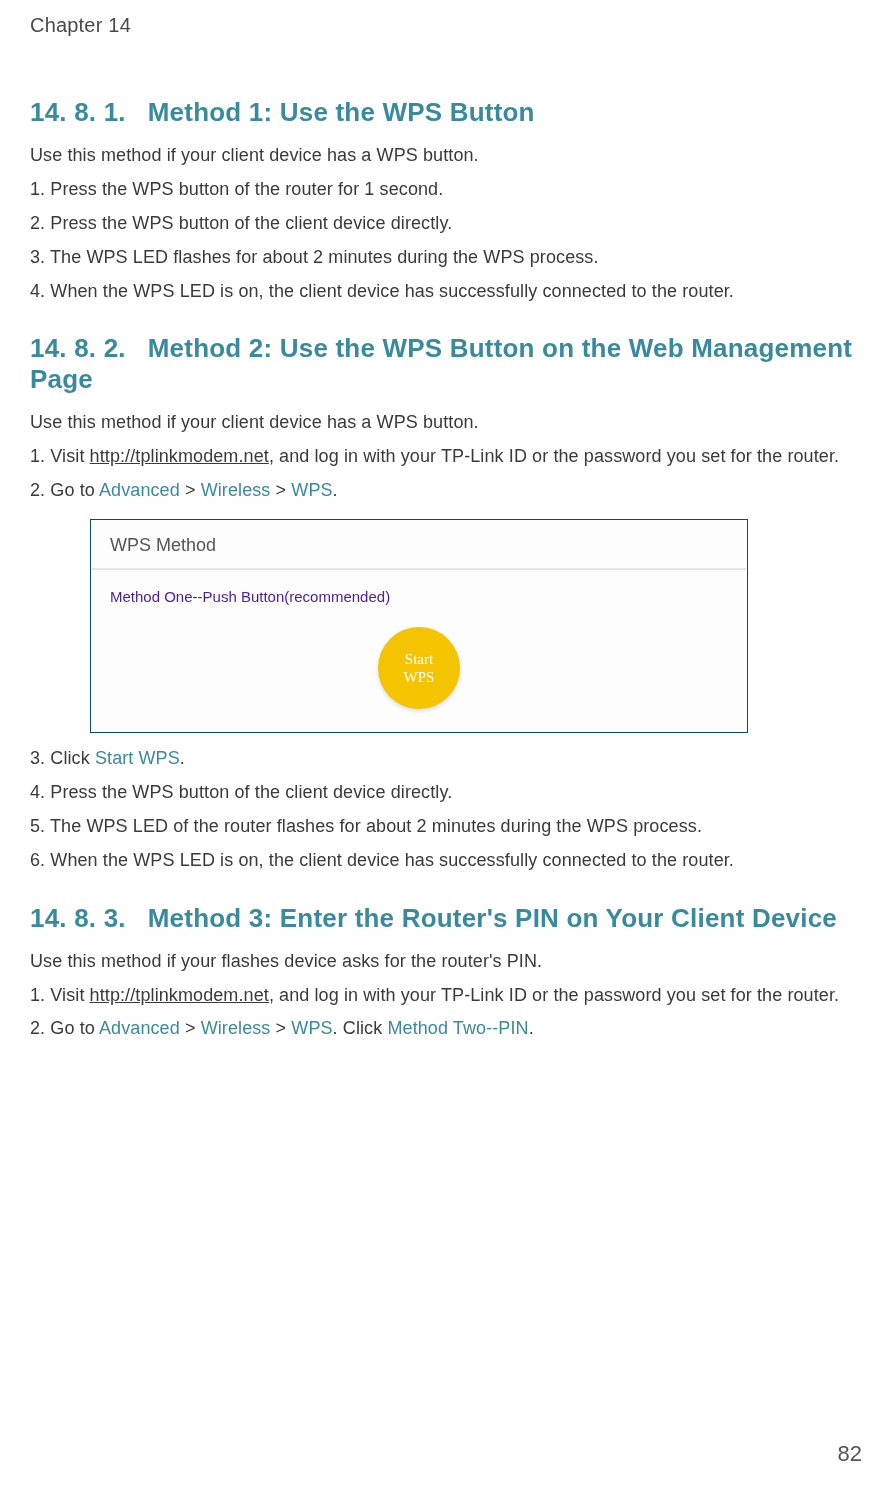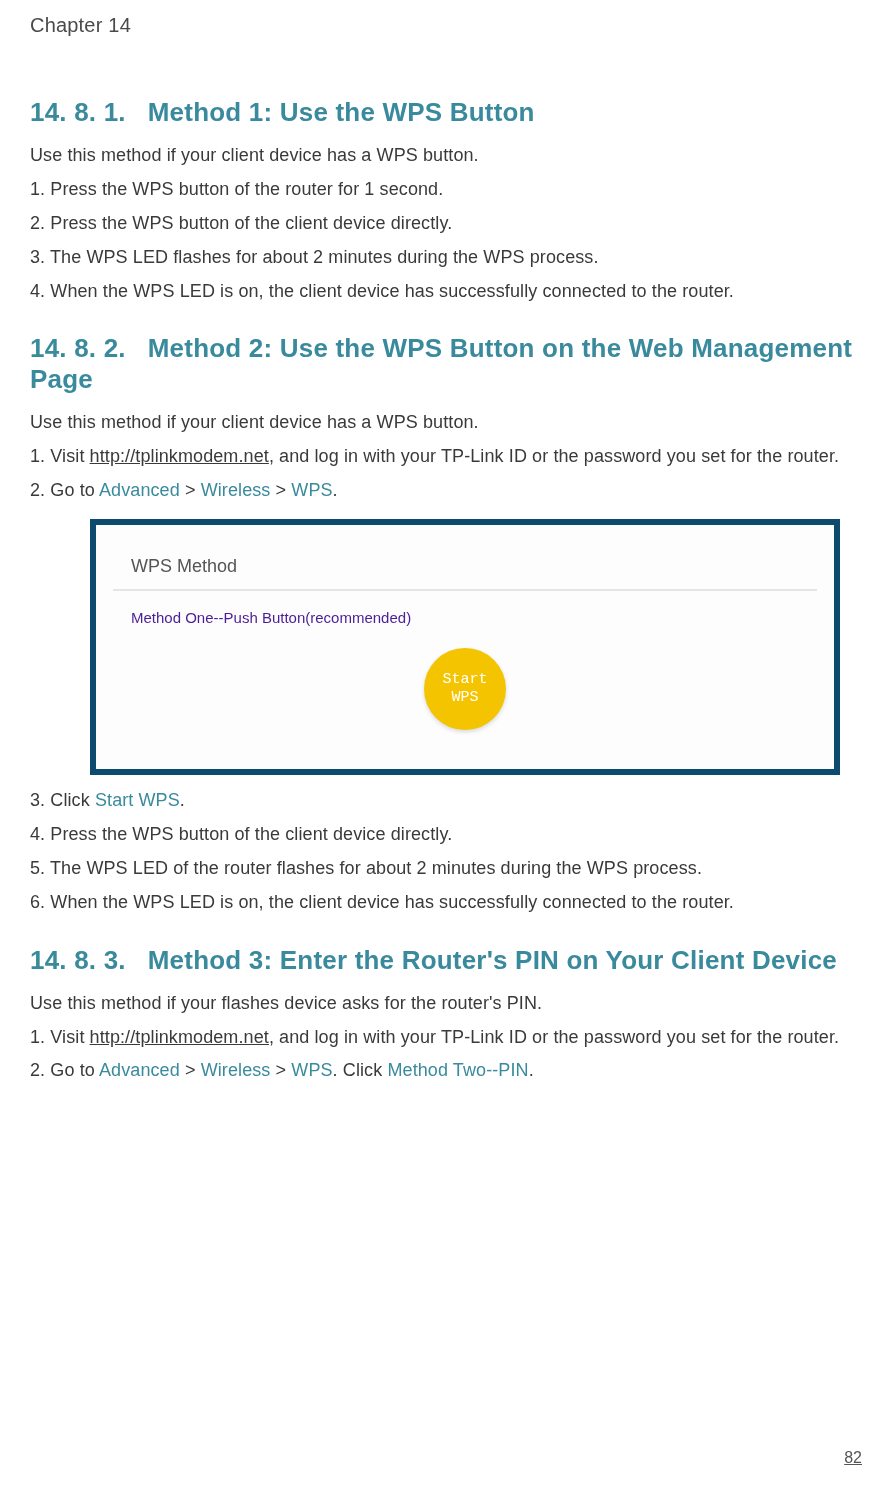--- a/index.html
+++ b/index.html
@@ -17,23 +17,22 @@
       justify-content: space-between;
       font-size: 20px;
       color: #4a4a4a;
       letter-spacing: 0.2px;
       margin-bottom: 60px;
     }
     .page-number {
       position: absolute;
       bottom: 18px;
       right: 30px;
-      font-size: 16px;
+      font-size: 22px;
       color: #555;
-      text-decoration: underline;
     }
     .section-heading {
       color: #3a8a9e;
       font-size: 26px;
       font-weight: 600;
       margin-top: 28px;
       margin-bottom: 14px;
       letter-spacing: 0.2px;
     }
     .section-number {
@@ -53,24 +52,24 @@
     }
     a.link {
       color: #3a3a3a;
       text-decoration: underline;
     }
     .teal {
       color: #3a8a9e;
     }
     .screenshot-wrap {
       margin: 14px 0 12px 60px;
-      width: 750px;
-      border: 6px solid #0c4a6e;
+      width: 658px;
+      border: 1px solid #0c4a6e;
       background: #fdfdfd;
-      padding: 17px;
+      padding: 1px;
     }
     .wps-title {
       font-size: 18px;
       color: #555;
       padding: 14px 18px 12px 18px;
       border-bottom: 2px solid #e5e5e5;
       font-family: Arial, sans-serif;
     }
     .wps-subtitle {
       font-size: 15px;
@@ -87,21 +86,21 @@
       flex-direction: column;
       align-items: center;
       justify-content: center;
       width: 82px;
       height: 82px;
       border-radius: 50%;
       background: #f5c400;
       color: #fff;
       font-size: 15px;
       line-height: 1.2;
-      font-family: Liberation Mono, monospace;
+      font-family: Liberation Serif, serif;
       box-shadow: 0 2px 4px rgba(0,0,0,0.15);
     }
     .block-end { margin-bottom: 22px; }
   </style>
 </head>
 <body>
 
 <div class="header">
   <span>Chapter 14</span>
 </div>

